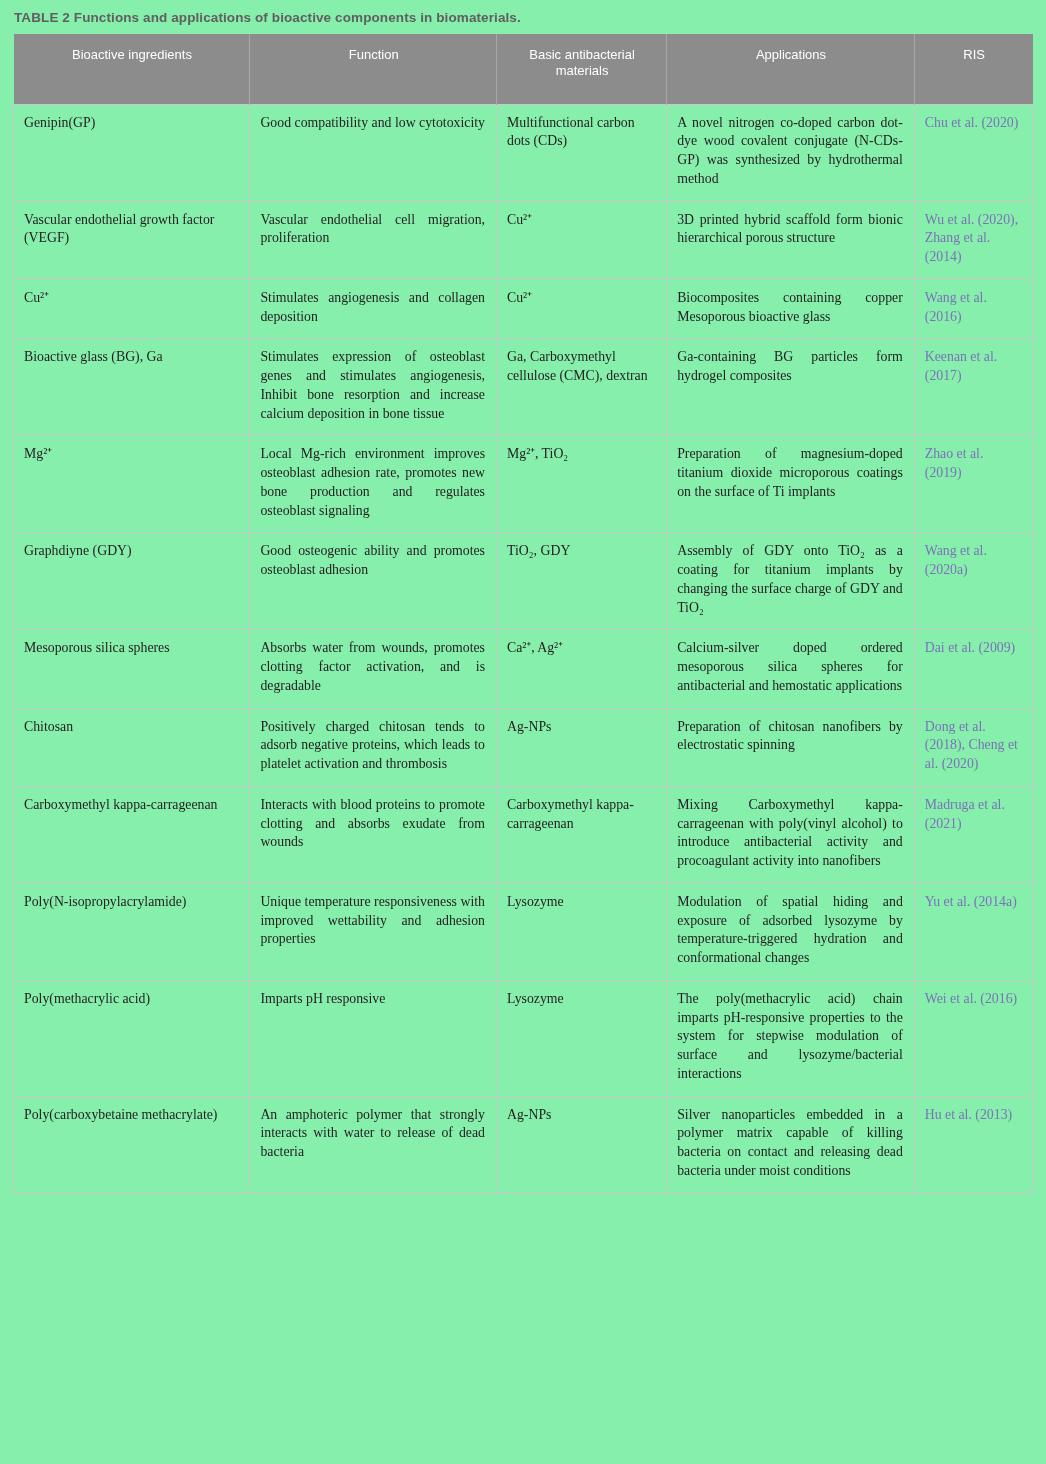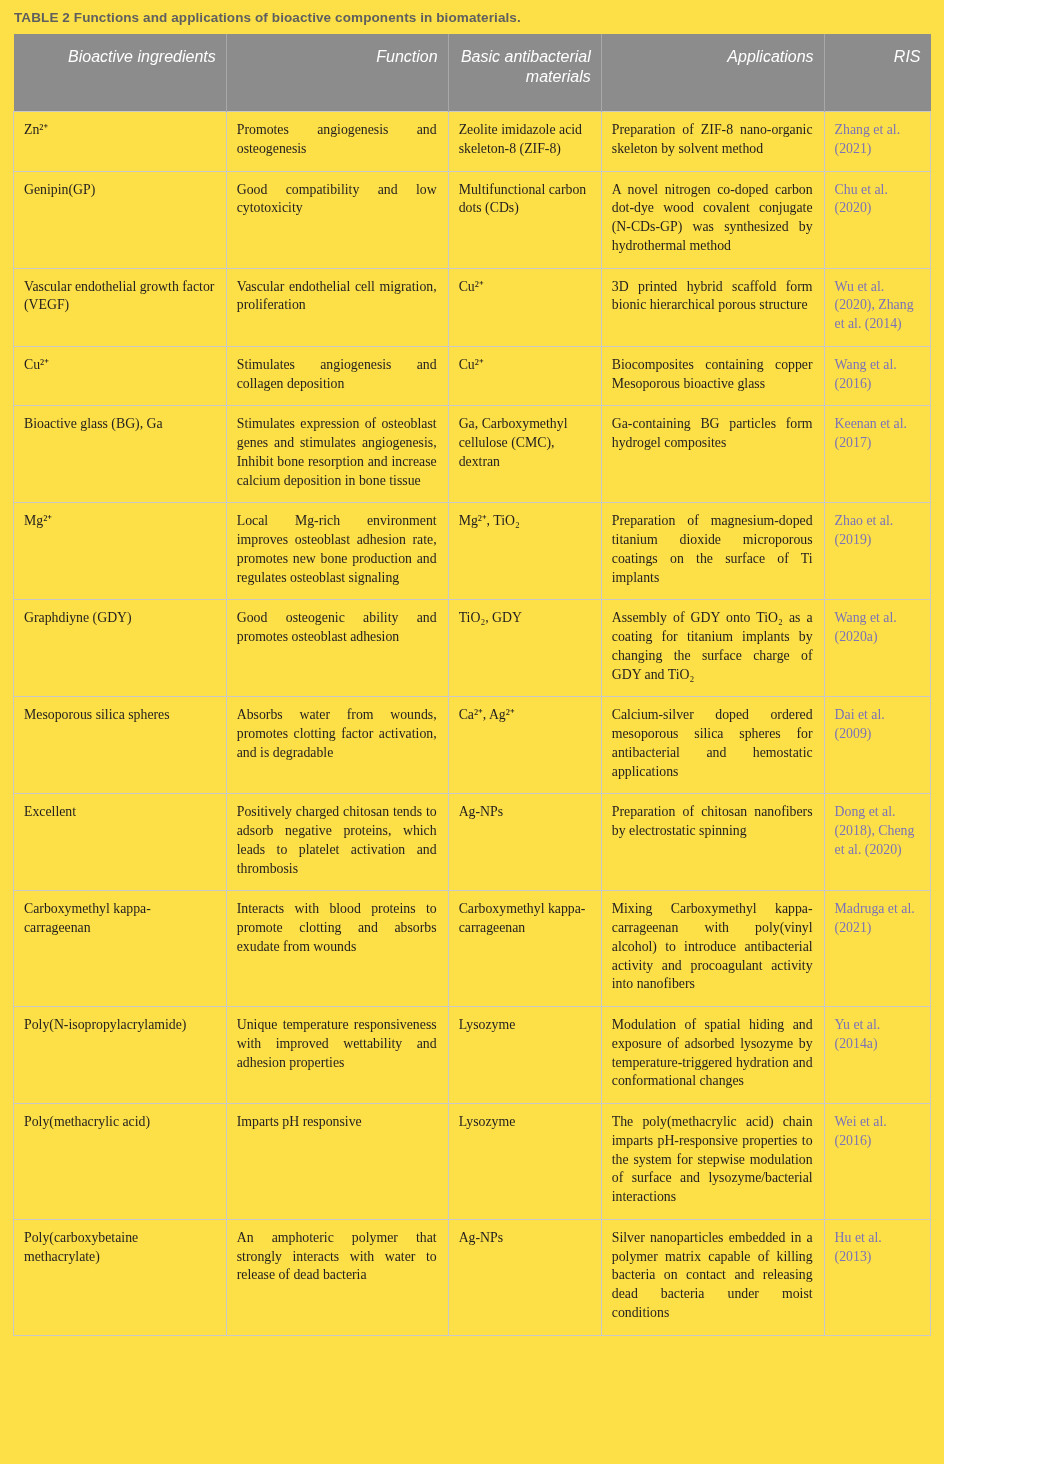--- a/index.html
+++ b/index.html
@@ -1,21 +1,21 @@
 <!DOCTYPE html>
 <html><head>
 <meta charset="utf-8">
 <style>
   html,body{margin:0;padding:0;background:#ffffff;}
   .page{
-    width:944px;
+    width:1046px;
     min-height:1464px;
     box-sizing:border-box;
     padding:8px 13px 36px 13px;
-    background:#fde047;
+    background:#86efac;
     font-family:"Liberation Serif", serif;
     color:#211d1e;
   }
   .caption{
     font-family:"Liberation Sans", sans-serif;
     font-weight:bold;
     font-size:13.5px;
     color:#5f5f5f;
     margin:2px 0 9px 1px;
     letter-spacing:.1px;
@@ -28,27 +28,26 @@
   table.data-table col.c1{width:23.2%;}
   table.data-table col.c2{width:24.2%;}
   table.data-table col.c3{width:16.7%;}
   table.data-table col.c4{width:24.3%;}
   table.data-table col.c5{width:11.6%;}
   th{
     background:#8c8c8c;
     color:#ffffff;
     font-family:"Liberation Sans", sans-serif;
     font-weight:normal;
-    font-size:16px;
+    font-size:13px;
     line-height:1.25;
-    text-align:right;
+    text-align:center;
     vertical-align:top;
     padding:13px 10px 24px 11px;
     border-left:1px solid #a8a8a8;
-    font-style:italic;
   }
   th:first-child{border-left:none;}
   td{
     border:1px solid #c9c9c9;
     vertical-align:top;
     padding:9px 11px 12px 10px;
     font-size:13.8px;
     line-height:1.36;
     color:#211d1e;
   }
@@ -78,27 +77,20 @@
       <tr>
         <th>Bioactive ingredients</th>
         <th>Function</th>
         <th>Basic antibacterial materials</th>
         <th>Applications</th>
         <th>RIS</th>
       </tr>
     </thead>
     <tbody>
 
-    <tr>
-      <td class="cell-ingredient">Zn²⁺</td>
-      <td class="cell-function">Promotes angiogenesis and osteogenesis</td>
-      <td class="cell-materials">Zeolite imidazole acid skeleton-8 (ZIF-8)</td>
-      <td class="cell-applications">Preparation of ZIF-8 nano-organic skeleton by solvent method</td>
-      <td class="cell-ris"><span class="ref-link">Zhang et al. (2021)</span></td>
-    </tr>
 
 
 
     <tr>
       <td class="cell-ingredient">Genipin(GP)</td>
       <td class="cell-function">Good compatibility and low cytotoxicity</td>
       <td class="cell-materials">Multifunctional carbon dots (CDs)</td>
       <td class="cell-applications">A novel nitrogen co-doped carbon dot-dye wood covalent conjugate (N-CDs-GP) was synthesized by hydrothermal method</td>
       <td class="cell-ris"><span class="ref-link">Chu et al. (2020)</span></td>
     </tr>
@@ -145,21 +137,21 @@
 
     <tr>
       <td class="cell-ingredient">Mesoporous silica spheres</td>
       <td class="cell-function">Absorbs water from wounds, promotes clotting factor activation, and is degradable</td>
       <td class="cell-materials">Ca²⁺, Ag²⁺</td>
       <td class="cell-applications">Calcium-silver doped ordered mesoporous silica spheres for antibacterial and hemostatic applications</td>
       <td class="cell-ris"><span class="ref-link">Dai et al. (2009)</span></td>
     </tr>
 
     <tr>
-      <td class="cell-ingredient">Excellent</td>
+      <td class="cell-ingredient">Chitosan</td>
       <td class="cell-function">Positively charged chitosan tends to adsorb negative proteins, which leads to platelet activation and thrombosis</td>
       <td class="cell-materials">Ag-NPs</td>
       <td class="cell-applications">Preparation of chitosan nanofibers by electrostatic spinning</td>
       <td class="cell-ris"><span class="ref-link">Dong et al. (2018)</span>, <span class="ref-link">Cheng et al. (2020)</span></td>
     </tr>
 
     <tr>
       <td class="cell-ingredient">Carboxymethyl kappa-carrageenan</td>
       <td class="cell-function">Interacts with blood proteins to promote clotting and absorbs exudate from wounds</td>
       <td class="cell-materials">Carboxymethyl kappa-carrageenan</td>

